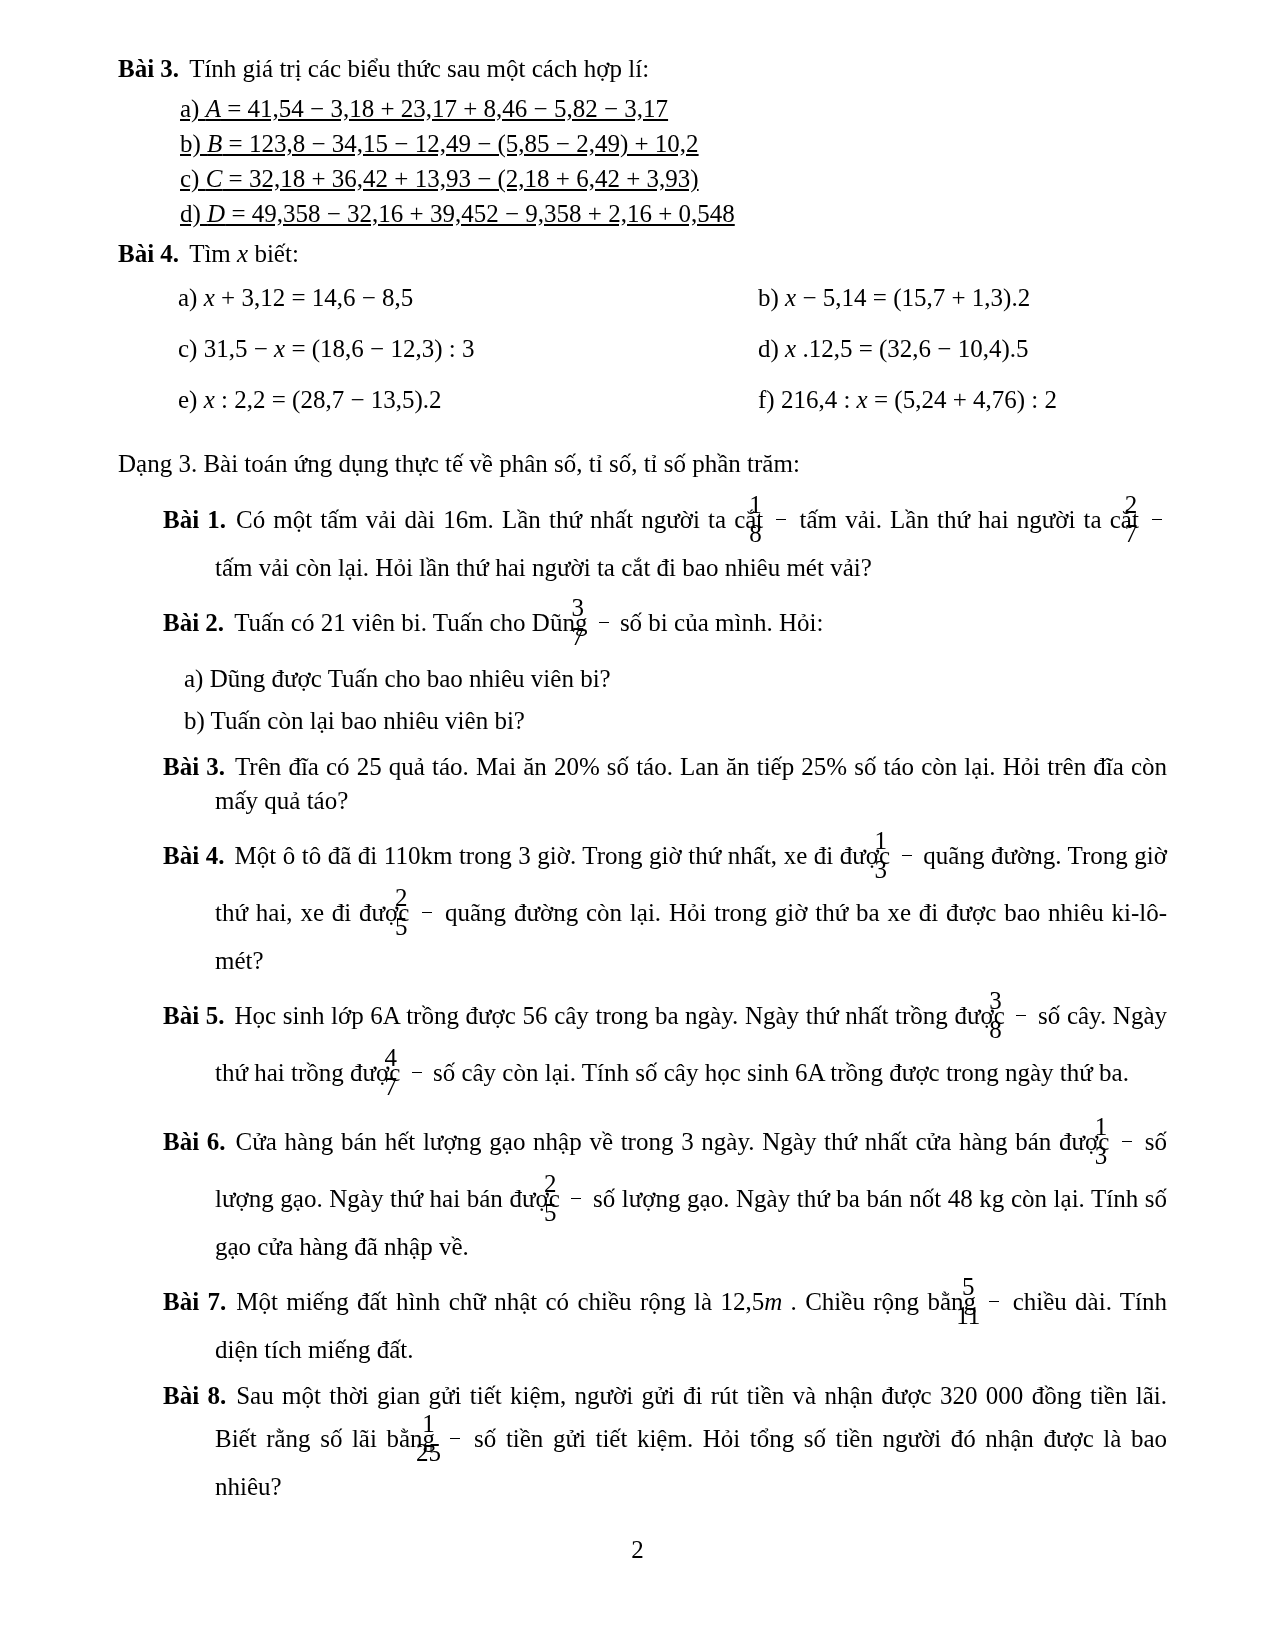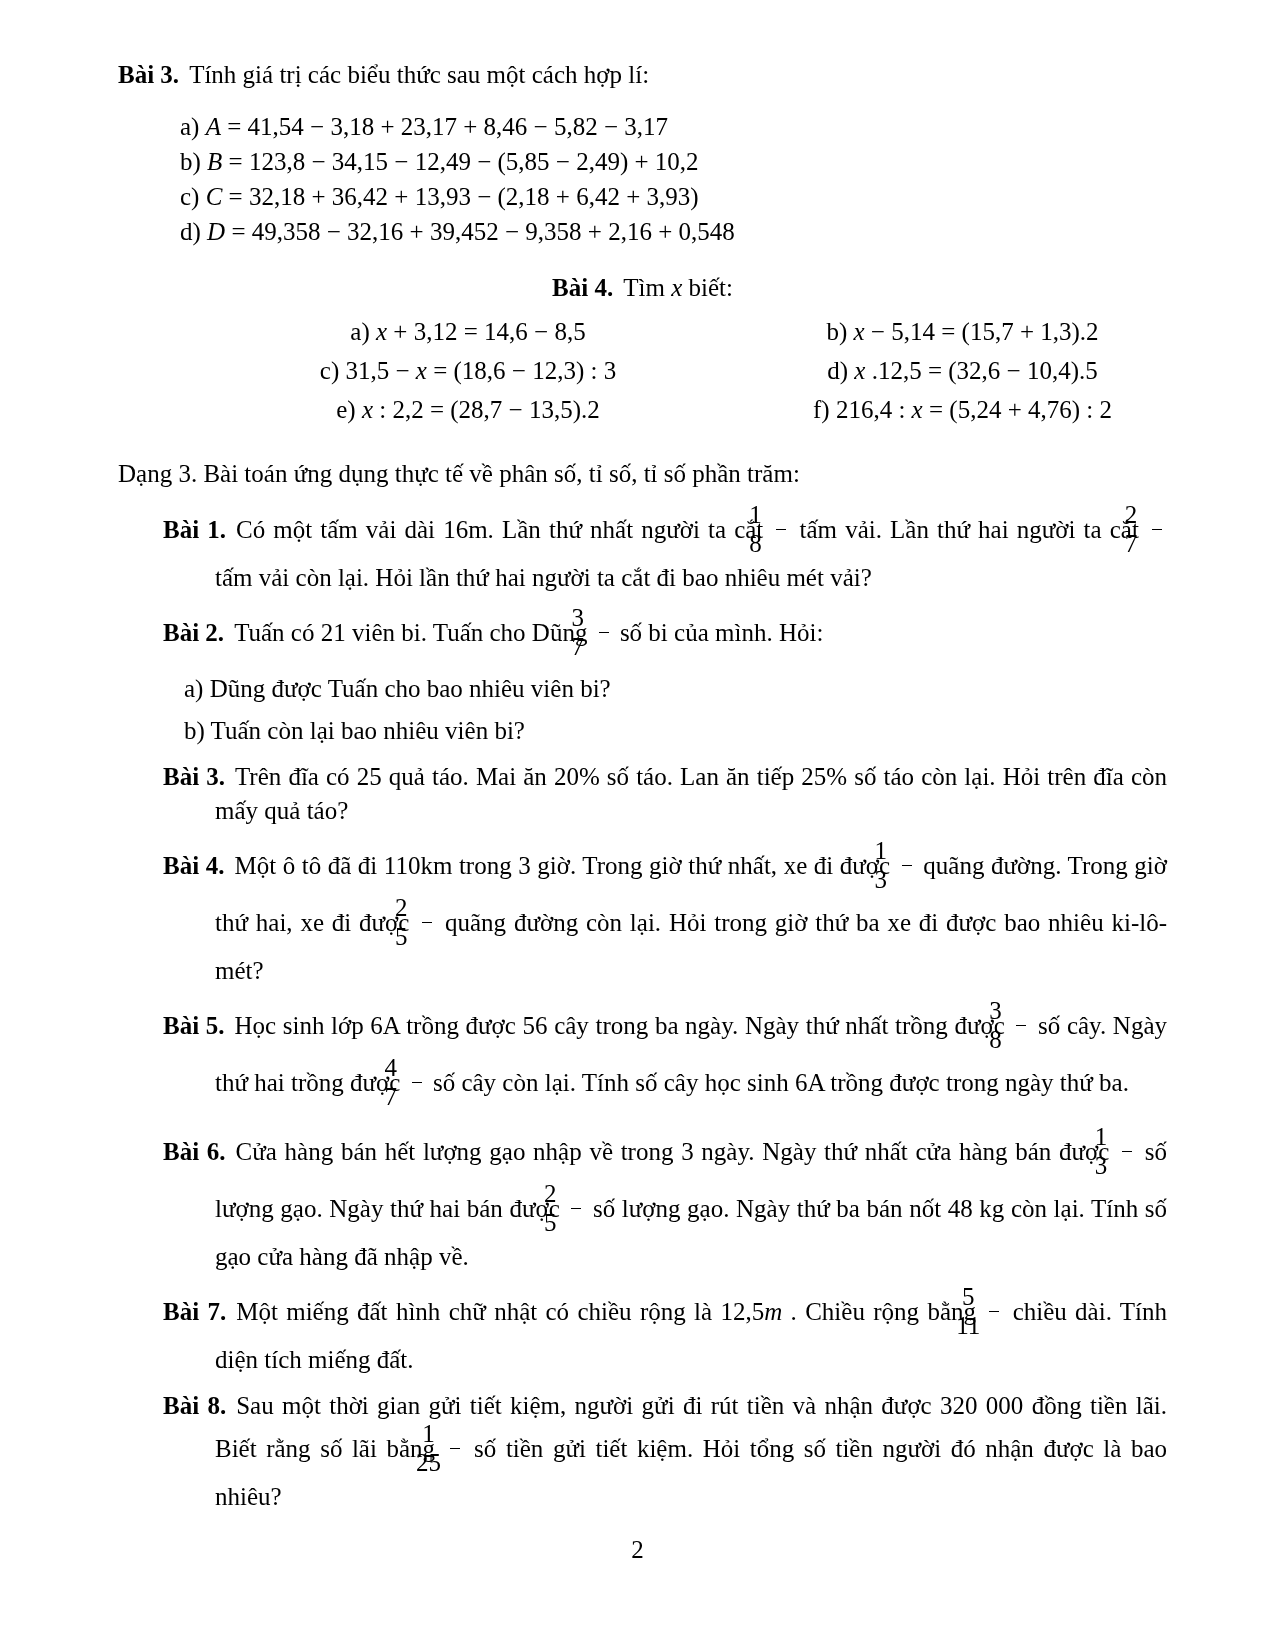--- a/index.html
+++ b/index.html
@@ -1,24 +1,24 @@
 <!DOCTYPE html>
 <html><head>
 <meta charset="utf-8">
 <style>
   html,body{margin:0;padding:0;background:#ffffff;}
   .page{position:relative;width:1275px;height:1650px;background:#ffffff;color:#000000;
         font-family:"Liberation Serif",serif;font-size:25px;overflow:hidden;}
-  .content{position:absolute;left:118px;top:56px;width:1049px;}
+  .content{position:absolute;left:118px;top:50px;width:1049px;}
   .hline{line-height:37px;}
   .plabel{font-weight:bold;}
   .gap{display:inline-block;width:10px;}
-  .eq-list{margin:16px 0 0 62px;}
+  .eq-list{margin:4px 0 0 62px;text-decoration:underline;}
   .eq-item{line-height:35px;white-space:nowrap;}
-  .bai4-grid{display:grid;grid-template-columns:580px auto;margin:10px 0 0 60px;row-gap:8px;}
+  .bai4-grid{display:grid;grid-template-columns:580px auto;margin:10px 0 0 60px;row-gap:20px;}
   .bai4-grid .eq-item{line-height:31px;}
   .dang-heading{font-weight:normal;line-height:37px;margin-top:30px;}
   .prob{margin-top:12px;line-height:34px;text-align:justify;padding-left:52px;text-indent:-52px;margin-left:45px;}
   .subitem{margin:8px 0 0 66px;line-height:34px;}
   .frac{display:inline-block;vertical-align:middle;text-align:center;margin:0 5px;transform:translateY(-3px);}
   .frac .num{display:block;line-height:28px;padding:0 5px;border-bottom:1.5px solid #000;}
   .frac .den{display:block;line-height:28px;padding:0 5px;}
   .mvar{font-style:italic;}
   .pagenum{position:absolute;left:0;width:100%;top:1533px;text-align:center;line-height:34px;}
 </style>
@@ -33,21 +33,21 @@
         <span class="plabel">Bài 3.</span><span class="gap"></span><span>Tính giá trị các biểu thức sau một cách hợp lí:</span>
       </div>
       <div class="eq-list">
         <div class="eq-item"><span class="trun">a) </span><span class="mvar">A</span><span class="trun"> = 41,54 − 3,18 + 23,17 + 8,46 − 5,82 − 3,17</span></div>
         <div class="eq-item"><span class="trun">b) </span><span class="mvar">B</span><span class="trun"> = 123,8 − 34,15 − 12,49 − (5,85 − 2,49) + 10,2</span></div>
         <div class="eq-item"><span class="trun">c) </span><span class="mvar">C</span><span class="trun"> = 32,18 + 36,42 + 13,93 − (2,18 + 6,42 + 3,93)</span></div>
         <div class="eq-item"><span class="trun">d) </span><span class="mvar">D</span><span class="trun"> = 49,358 − 32,16 + 39,452 − 9,358 + 2,16 + 0,548</span></div>
       </div>
     </div>
 
-    <div style="margin-top:20px;text-align:center;">
+    <div style="margin-top:4px;">
       <div class="hline">
         <span class="plabel">Bài 4.</span><span class="gap"></span><span><span class="trun">Tìm </span><span class="mvar">x</span><span class="trun"> biết:</span></span>
       </div>
       <div class="bai4-grid">
         <div class="eq-item"><span class="trun">a) </span><span class="mvar">x</span><span class="trun"> + 3,12 = 14,6 − 8,5</span></div>
         <div class="eq-item"><span class="trun">b) </span><span class="mvar">x</span><span class="trun"> − 5,14 = (15,7 + 1,3).2</span></div>
         <div class="eq-item"><span class="trun">c) 31,5 − </span><span class="mvar">x</span><span class="trun"> = (18,6 − 12,3) : 3</span></div>
         <div class="eq-item"><span class="trun">d) </span><span class="mvar">x</span><span class="trun"> .12,5 = (32,6 − 10,4).5</span></div>
         <div class="eq-item"><span class="trun">e) </span><span class="mvar">x</span><span class="trun"> : 2,2 = (28,7 − 13,5).2</span></div>
         <div class="eq-item"><span class="trun">f) 216,4 : </span><span class="mvar">x</span><span class="trun"> = (5,24 + 4,76) : 2</span></div>

